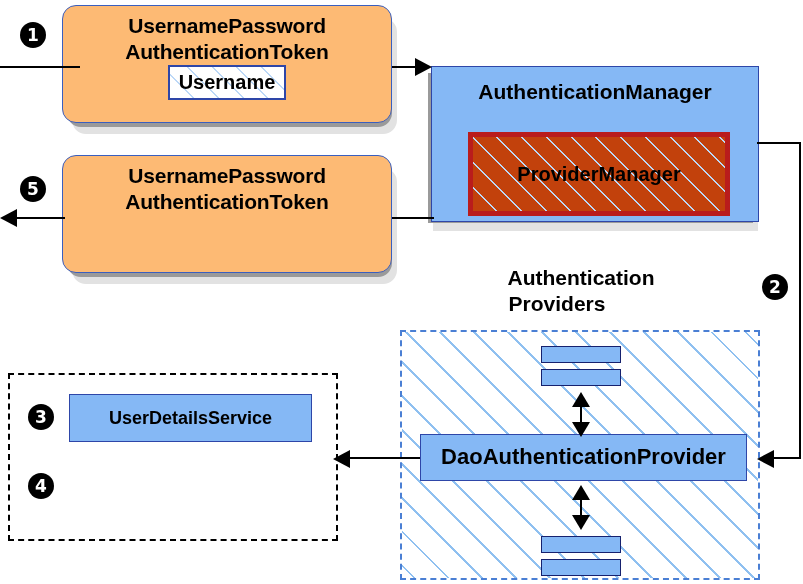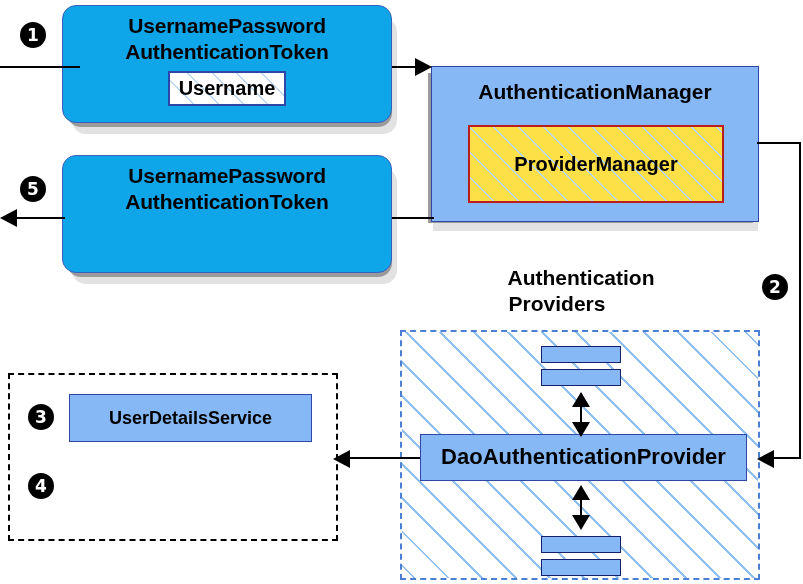--- a/index.html
+++ b/index.html
@@ -39,40 +39,39 @@
   }
   .shadow-near {
     position: absolute;
     background: #9a9a9a;
     z-index: 2;
   }
 
   
   .token-box {
     position: absolute;
-    background: #0ea5e9;
+    background: #fdba74;
     border: 1.5px solid #3a5fbf;
     border-radius: 14px;
     z-index: 10;
     box-sizing: border-box;
   }
   .token-title {
     text-align: center;
     font-size: 21px;
     font-weight: bold;
     color: #000000;
     line-height: 26px;
     padding-top: 7px;
     letter-spacing: -0.2px;
   }
   .token-slots {
     display: flex;
     justify-content: center;
     gap: 9px;
-    margin-top: 6px;
   }
   .slot {
     background: #ffffff;
     border: 2px solid #2e46a8;
     font-size: 20px;
     font-weight: bold;
     color: #000000;
     padding: 2px 9px 3px 9px;
     line-height: 26px;
     position: relative;
@@ -104,23 +103,24 @@
   .am-title {
     text-align: center;
     font-size: 21px;
     font-weight: bold;
     color: #000000;
     padding-top: 12px;
     line-height: 26px;
   }
   .pm-box {
     position: absolute;
-    background: #fde047;
-    border: 2px solid #b91c1c;
+    background: #c2410c;
+    border: 5px solid #b91c1c;
     overflow: hidden;
+    margin-top: 7px;
   }
   .pm-label {
     position: relative;
     z-index: 2;
     text-align: center;
     font-size: 20px;
     font-weight: bold;
     color: #000000;
     line-height: 20px;
   }

